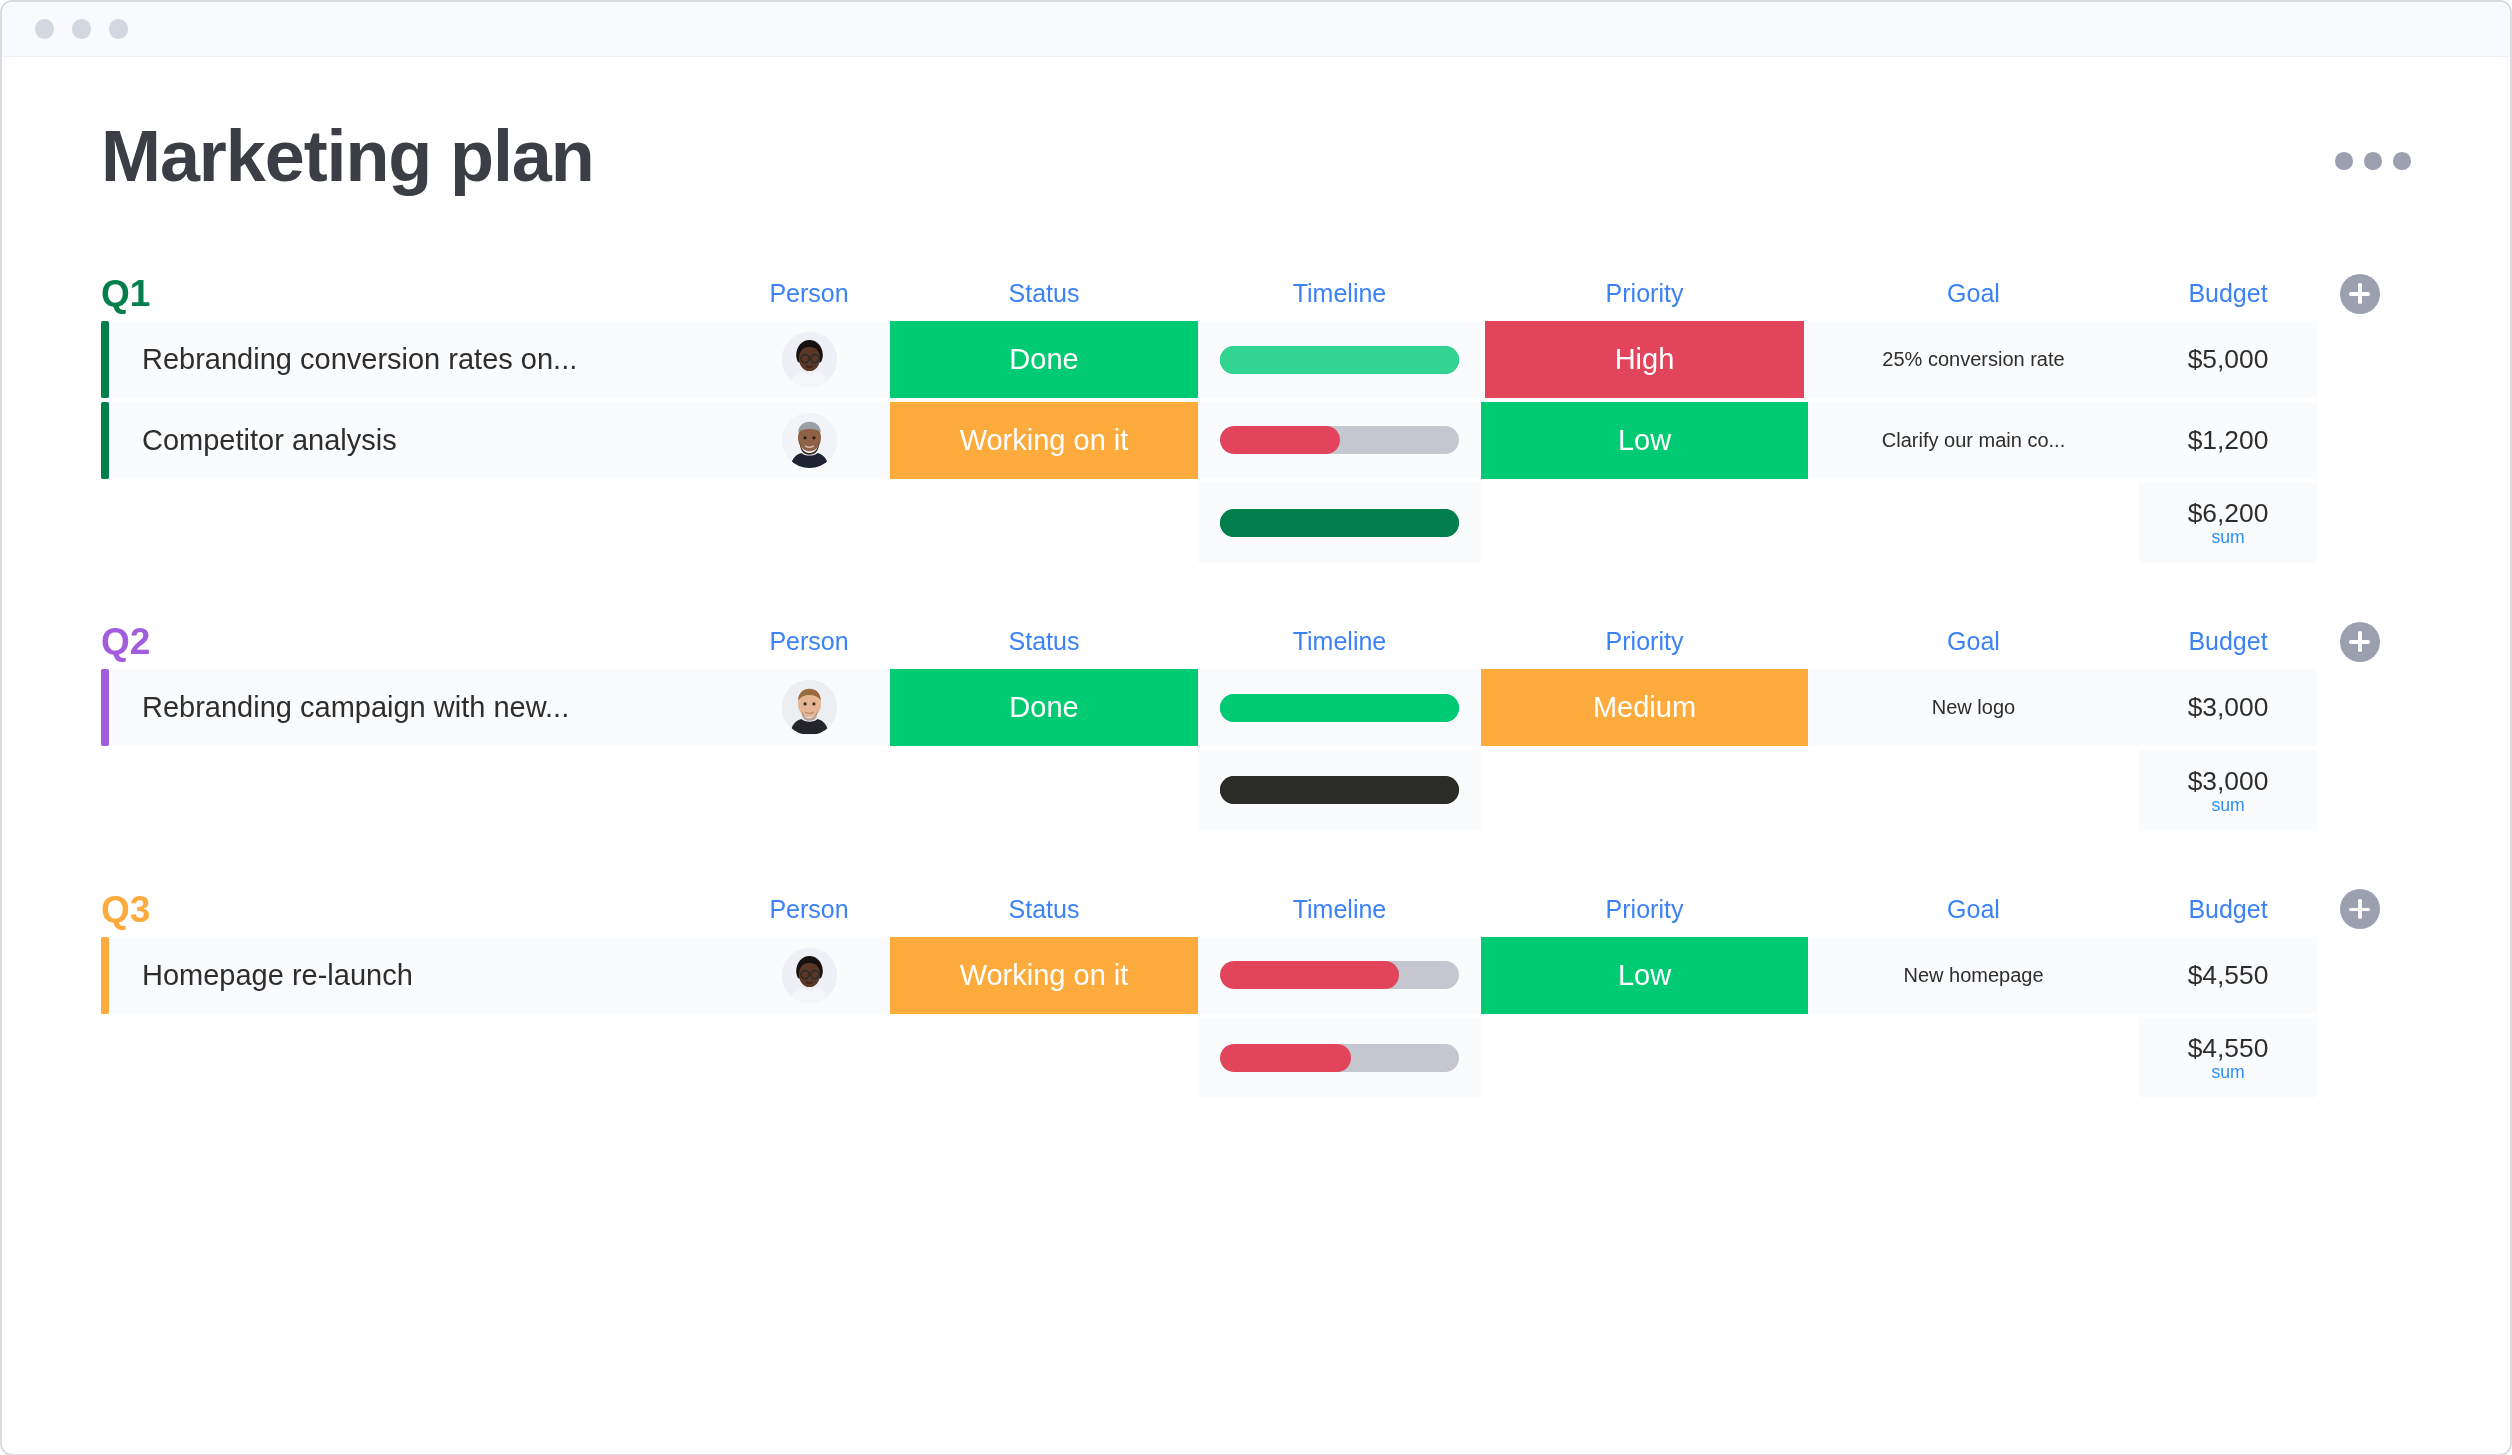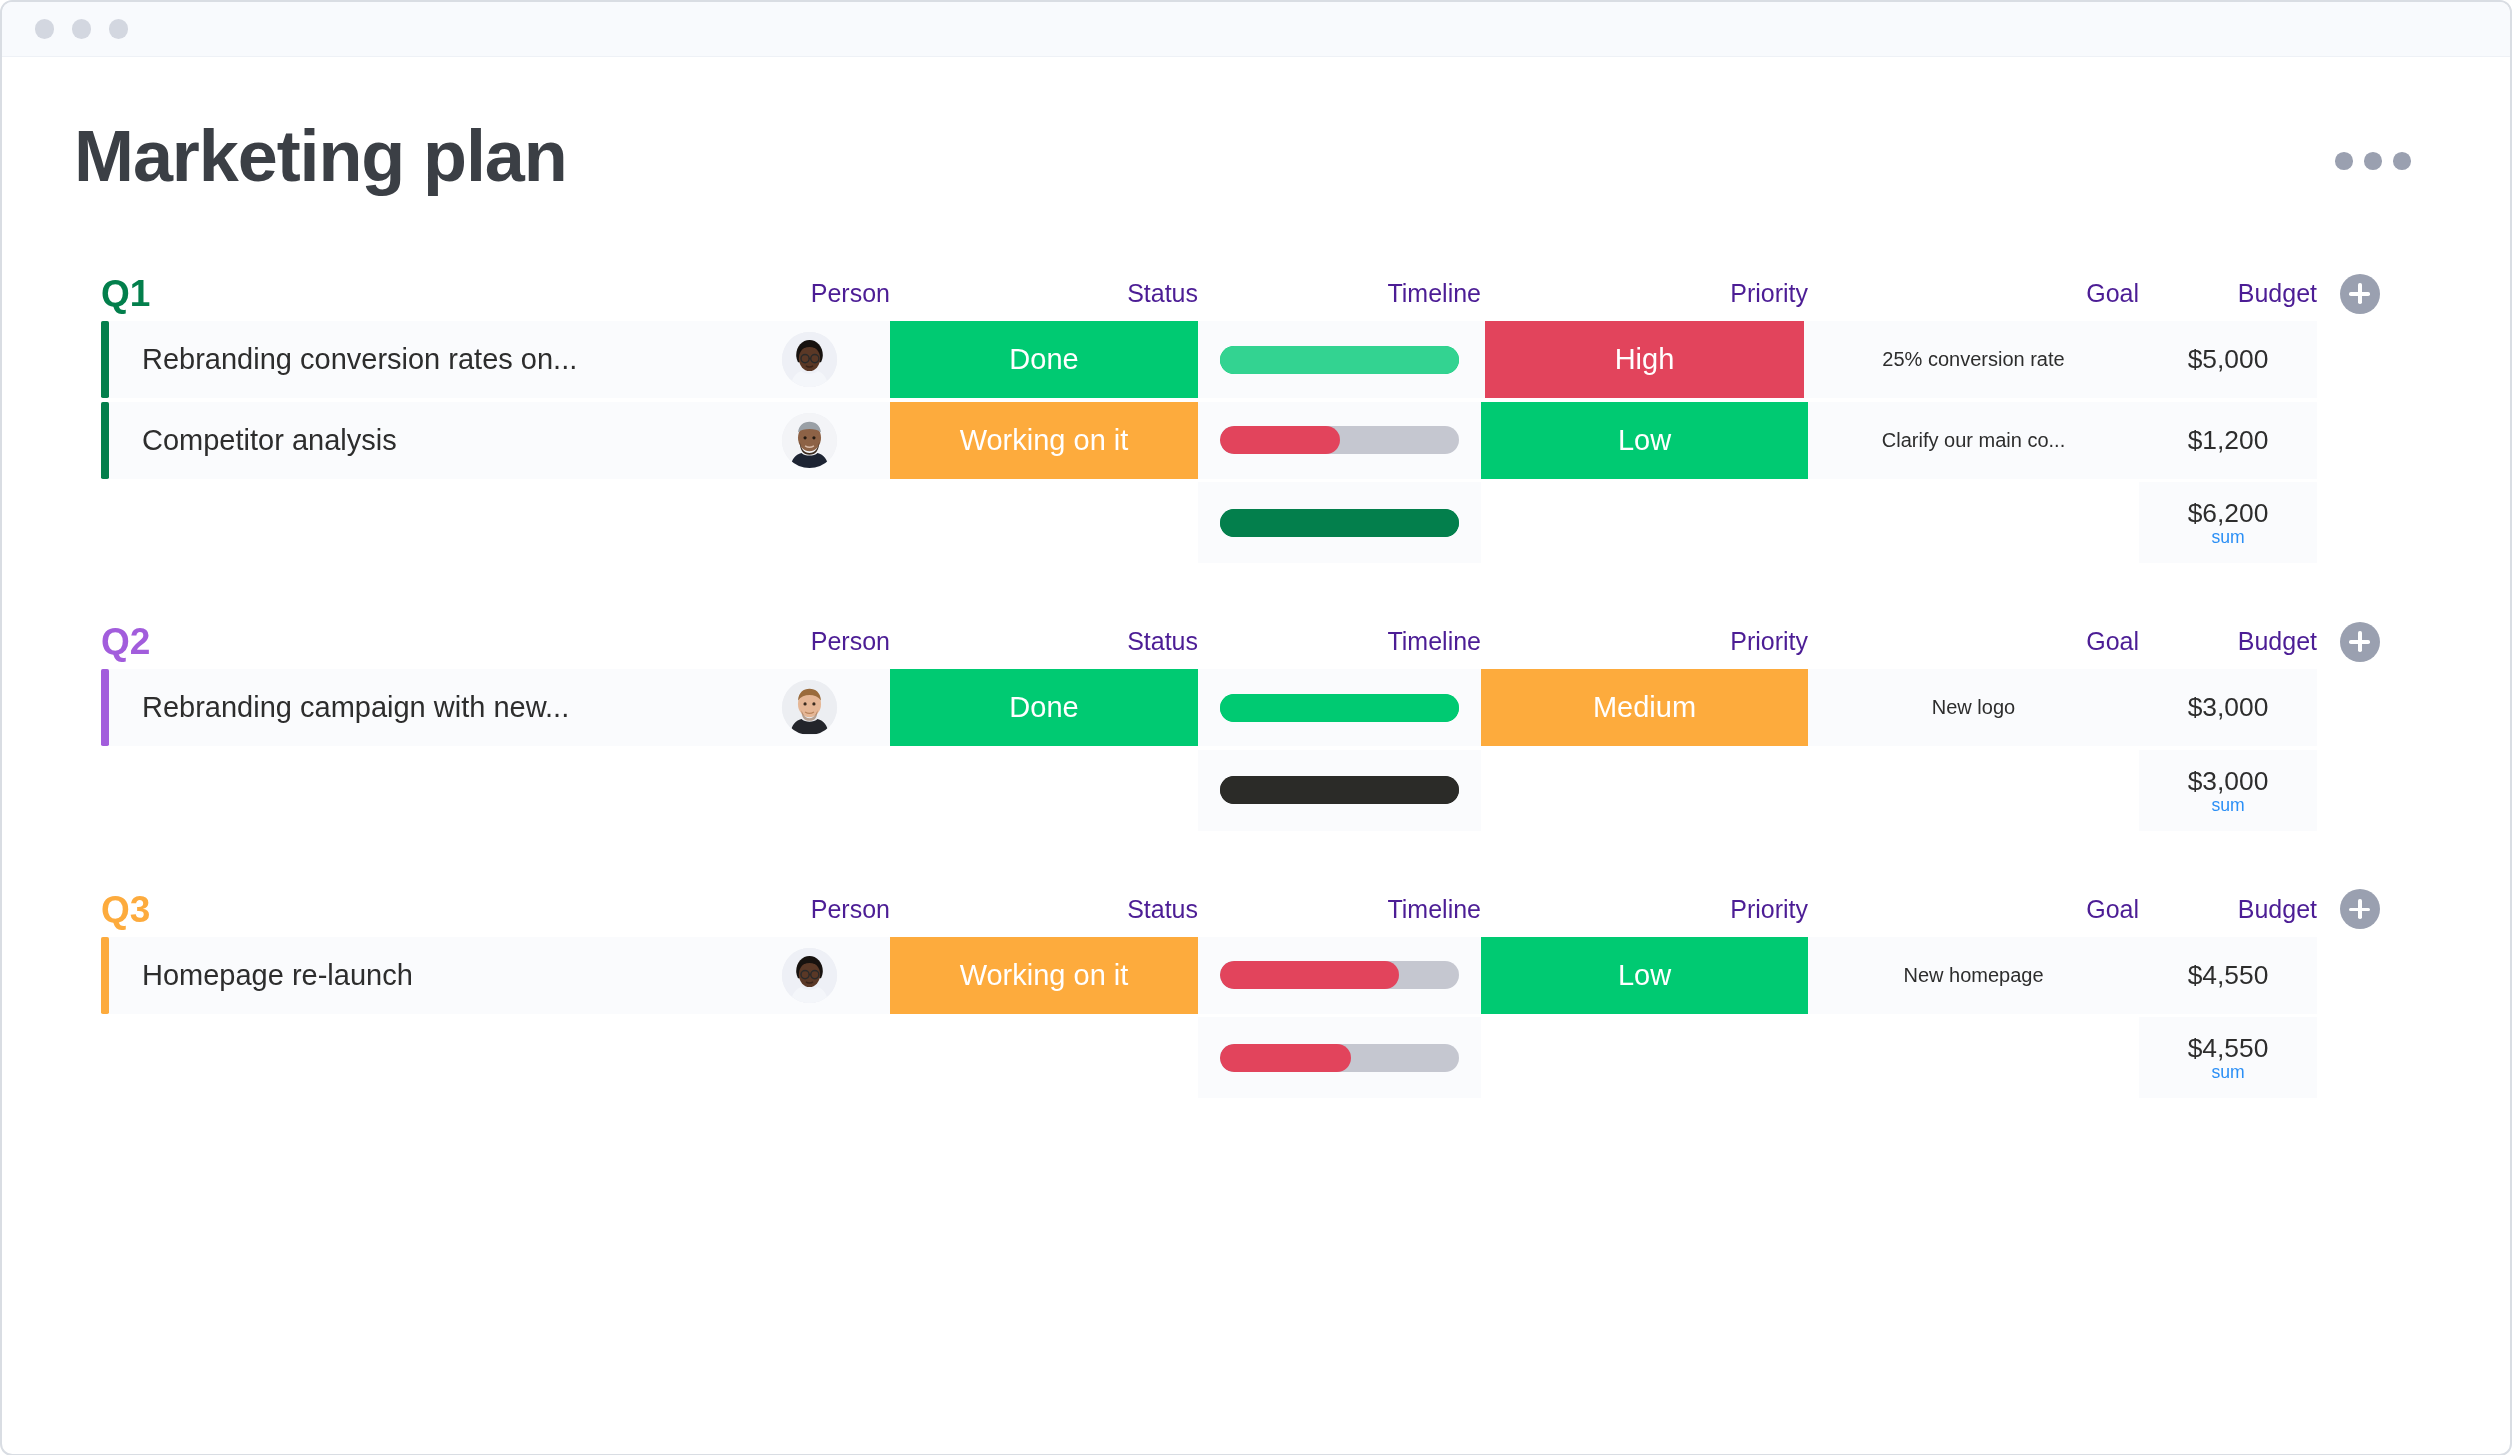--- a/index.html
+++ b/index.html
@@ -40,21 +40,21 @@
   
   .page {
     position: relative;
     padding: 0;
   }
 
   .page-header {
     display: flex;
     align-items: flex-start;
     justify-content: space-between;
-    padding: 63px 99px 0 72px;
+    padding: 63px 99px 0 99px;
   }
   .page-title {
     font-size: 72px;
     font-weight: 700;
     color: #3b3f45;
     letter-spacing: -1.1px;
     line-height: 1;
   }
   .kebab {
     display: flex;
@@ -90,22 +90,22 @@
   .colheads {
     position: absolute;
     left: 0; top: 0;
     width: 100%;
     height: 55px;
     display: flex;
     align-items: center;
   }
   .col-head {
     font-size: 25px;
-    color: #4c1d95;
-    text-align: right;
+    color: #3b82f6;
+    text-align: center;
     font-weight: 400;
   }
 
   
   .c-name     { width: 627px; }
   .c-person   { width: 162px; }
   .c-status   { width: 308px; }
   .c-timeline { width: 283px; }
   .c-priority { width: 327px; }
   .c-goal     { width: 331px; }

